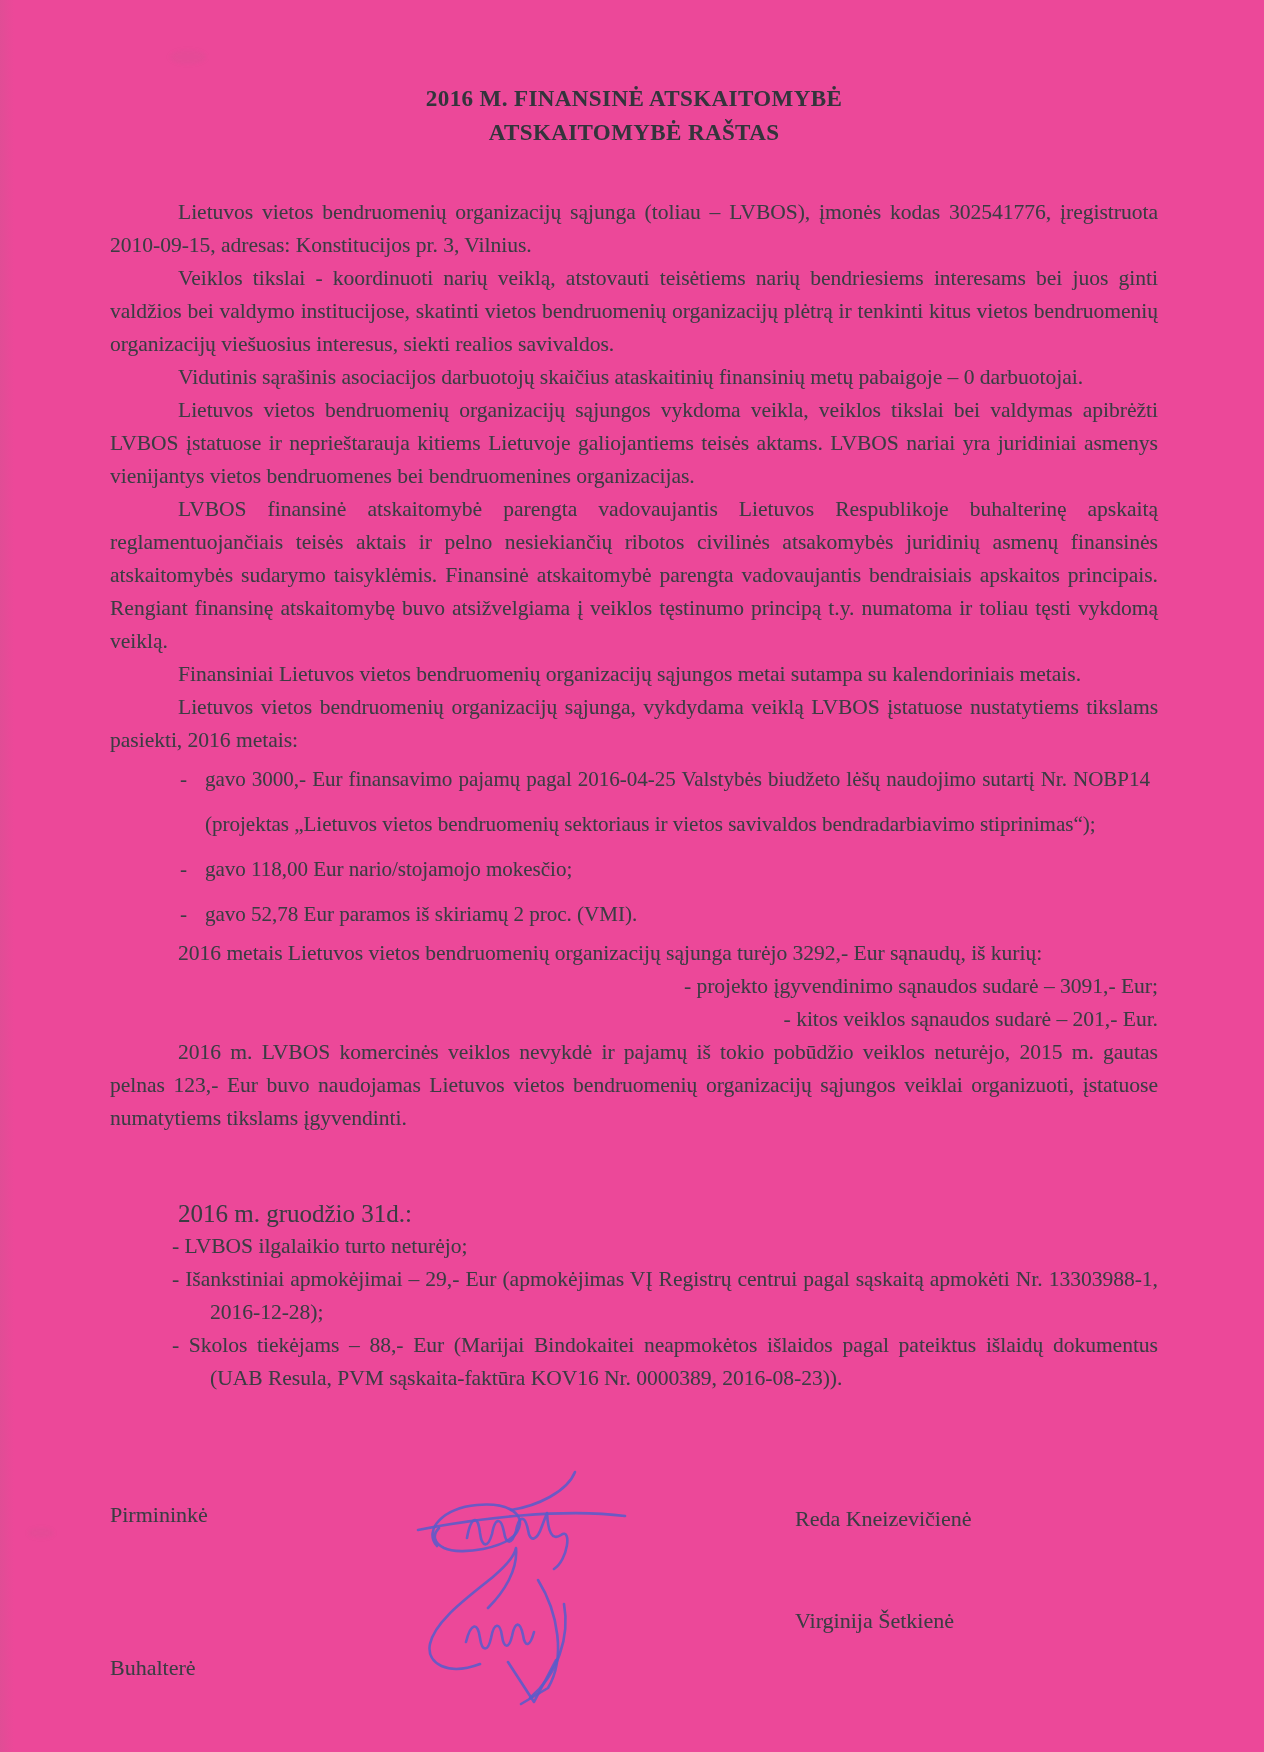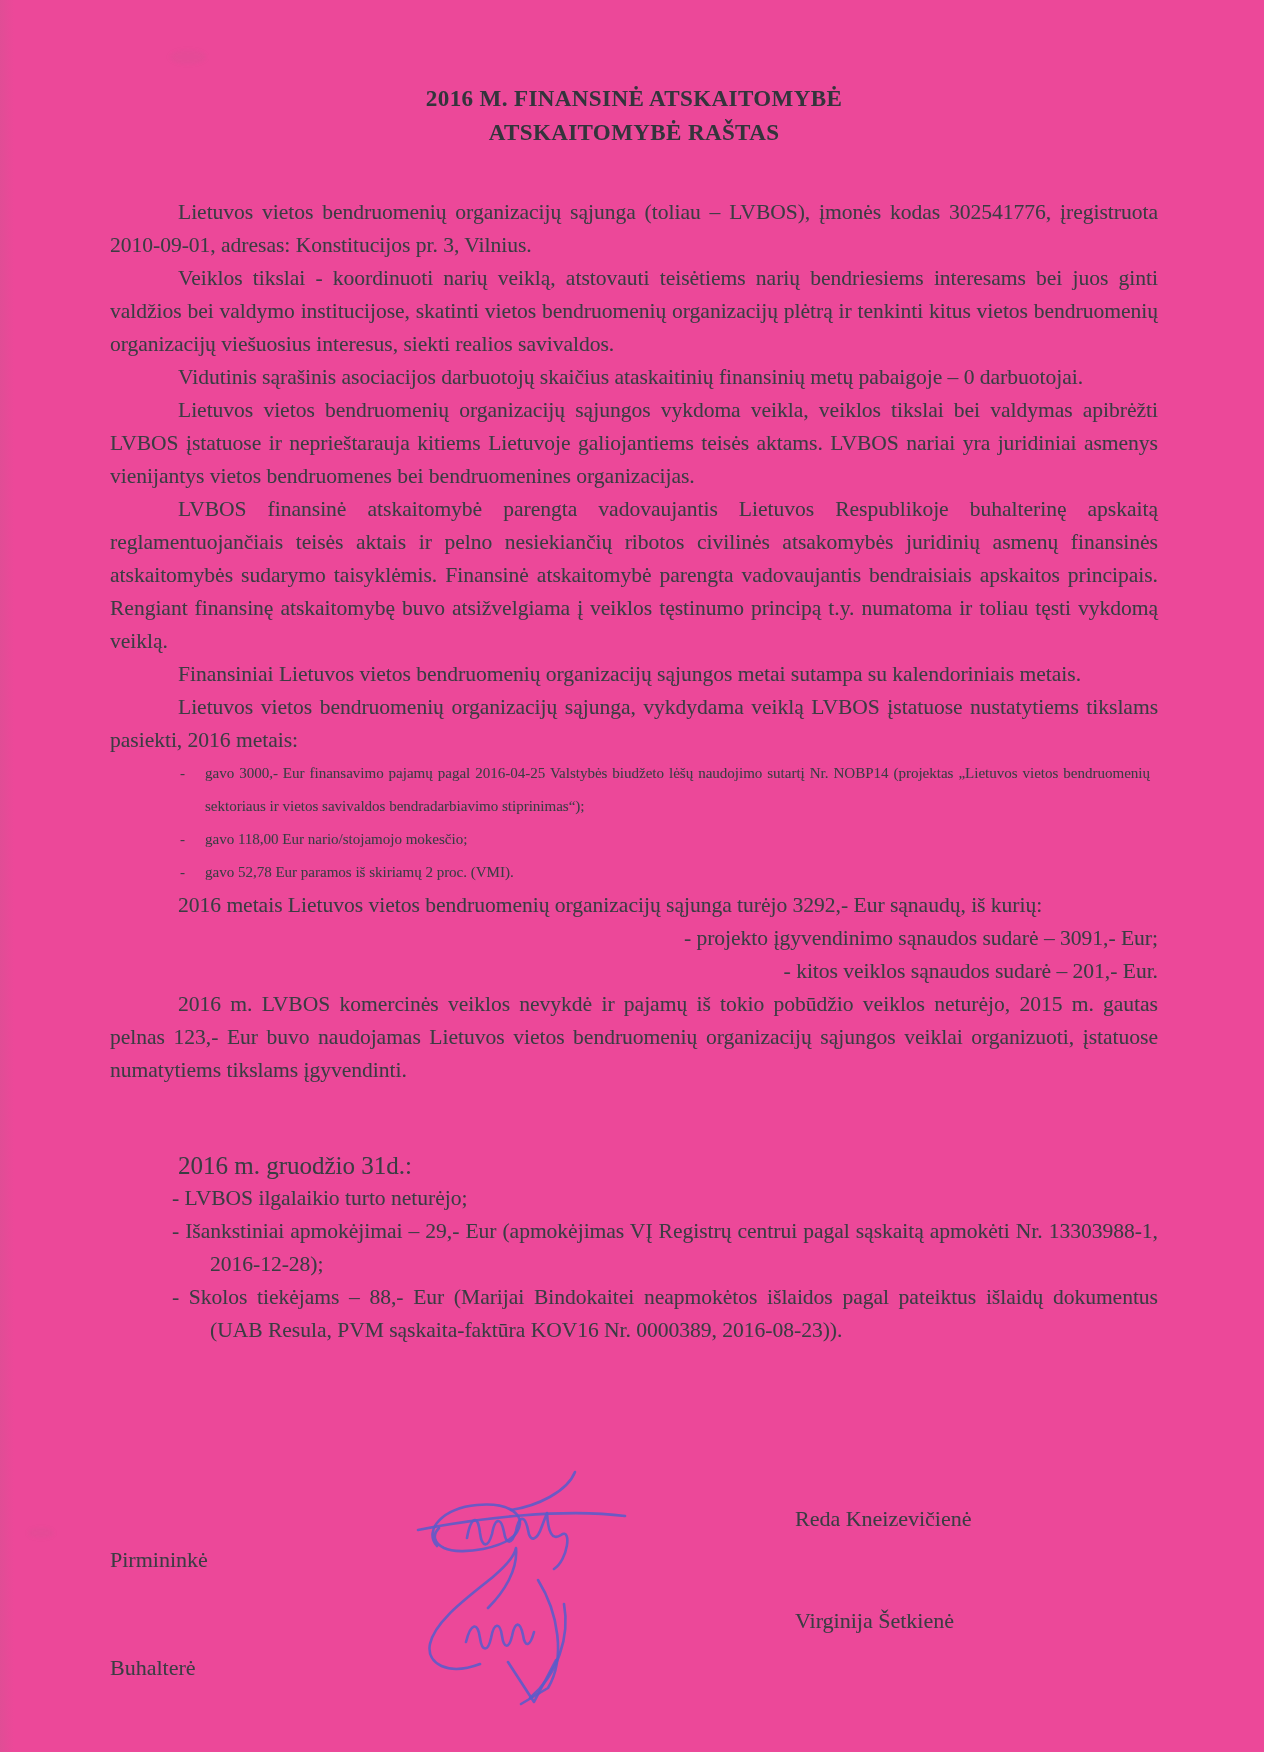--- a/index.html
+++ b/index.html
@@ -37,22 +37,22 @@
   p.body-par {
     margin:0;
     font-size:21.5px;
     line-height:33px;
     text-align:justify;
     text-indent:68px;
   }
   .rev-item {
     margin:0 8px 0 95px;
     text-indent:-25px;
-    font-size:15px;
-    line-height:33px;
+    font-size:21px;
+    line-height:45px;
     text-align:justify;
   }
   .rev-item .dash {
     display:inline-block;
     width:25px;
     text-indent:0;
   }
   .exp-item {
     margin:0 0 0 68px;
     font-size:21.5px;
@@ -88,21 +88,21 @@
   <div class="scan-edge"></div>
   <div class="smudge" style="left:170px;top:50px;width:36px;height:14px;"></div>
   <div class="smudge" style="left:28px;top:1528px;width:26px;height:10px;"></div>
 
   <div class="content">
     <div class="title-block">
       <div class="title-line">2016 M. FINANSINĖ ATSKAITOMYBĖ</div>
       <div class="title-line">ATSKAITOMYBĖ RAŠTAS</div>
     </div>
 
-    <p class="body-par">Lietuvos vietos bendruomenių organizacijų sąjunga (toliau – LVBOS), įmonės kodas 302541776, įregistruota 2010-09-01, adresas: Konstitucijos pr. 3, Vilnius.</p>
+    <p class="body-par">Lietuvos vietos bendruomenių organizacijų sąjunga (toliau – LVBOS), įmonės kodas 302541776, įregistruota 2010-09-15, adresas: Konstitucijos pr. 3, Vilnius.</p>
     <p class="body-par">Veiklos tikslai - koordinuoti narių veiklą, atstovauti teisėtiems narių bendriesiems interesams bei juos ginti valdžios bei valdymo institucijose, skatinti vietos bendruomenių organizacijų plėtrą ir tenkinti kitus vietos bendruomenių organizacijų viešuosius interesus, siekti realios savivaldos.</p>
     <p class="body-par">Vidutinis sąrašinis asociacijos darbuotojų skaičius ataskaitinių finansinių metų pabaigoje – 0 darbuotojai.</p>
     <p class="body-par">Lietuvos vietos bendruomenių organizacijų sąjungos vykdoma veikla, veiklos tikslai bei valdymas apibrėžti LVBOS įstatuose ir neprieštarauja kitiems Lietuvoje galiojantiems teisės aktams. LVBOS nariai yra juridiniai asmenys vienijantys vietos bendruomenes bei bendruomenines organizacijas.</p>
     <p class="body-par">LVBOS finansinė atskaitomybė parengta vadovaujantis Lietuvos Respublikoje buhalterinę apskaitą reglamentuojančiais teisės aktais ir pelno nesiekiančių ribotos civilinės atsakomybės juridinių asmenų finansinės atskaitomybės sudarymo taisyklėmis. Finansinė atskaitomybė parengta vadovaujantis bendraisiais apskaitos principais. Rengiant finansinę atskaitomybę buvo atsižvelgiama į veiklos tęstinumo principą t.y. numatoma ir toliau tęsti vykdomą veiklą.</p>
     <p class="body-par">Finansiniai Lietuvos vietos bendruomenių organizacijų sąjungos metai sutampa su kalendoriniais metais.</p>
     <p class="body-par">Lietuvos vietos bendruomenių organizacijų sąjunga, vykdydama veiklą LVBOS įstatuose nustatytiems tikslams pasiekti, 2016 metais:</p>
 
     <div class="rev-item"><span class="dash">-</span><span>gavo 3000,- Eur finansavimo pajamų pagal 2016-04-25 Valstybės biudžeto lėšų naudojimo sutartį Nr. NOBP14 (projektas „Lietuvos vietos bendruomenių sektoriaus ir vietos savivaldos bendradarbiavimo stiprinimas“);</span></div>
     <div class="rev-item"><span class="dash">-</span><span>gavo 118,00 Eur nario/stojamojo mokesčio;</span></div>
     <div class="rev-item"><span class="dash">-</span><span>gavo 52,78 Eur paramos iš skiriamų 2 proc. (VMI).</span></div>
@@ -112,21 +112,21 @@
     <div class="exp-item">- kitos veiklos sąnaudos sudarė – 201,- Eur.</div>
 
     <p class="body-par">2016 m. LVBOS komercinės veiklos nevykdė ir pajamų iš tokio pobūdžio veiklos neturėjo, 2015 m. gautas pelnas 123,- Eur buvo naudojamas Lietuvos vietos bendruomenių organizacijų sąjungos veiklai organizuoti, įstatuose numatytiems tikslams įgyvendinti.</p>
 
     <div class="yearend-heading">2016 m. gruodžio 31d.:</div>
     <div class="ye-item">- LVBOS ilgalaikio turto neturėjo;</div>
     <div class="ye-item">- Išankstiniai apmokėjimai – 29,- Eur (apmokėjimas VĮ Registrų centrui pagal sąskaitą apmokėti Nr. 13303988-1, 2016-12-28);</div>
     <div class="ye-item">- Skolos tiekėjams – 88,- Eur (Marijai Bindokaitei neapmokėtos išlaidos pagal pateiktus išlaidų dokumentus (UAB Resula, PVM sąskaita-faktūra KOV16 Nr. 0000389, 2016-08-23)).</div>
   </div>
 
-  <div class="sig-label" style="left:110px; top:1547px;">Pirmininkė</div>
+  <div class="sig-label" style="left:110px; top:1502px;">Pirmininkė</div>
   <div class="sig-name" style="left:795px; top:1506px;">Reda Kneizevičienė</div>
   <div class="sig-label" style="left:110px; top:1655px;">Buhalterė</div>
   <div class="sig-name" style="left:795px; top:1608px;">Virginija Šetkienė</div>
 
   <svg class="sig-svg" style="left:415px; top:1466px;" width="215" height="125" viewBox="0 0 215 125">
     <path d="M 160,6 C 152,26 122,40 96,44"></path>
     <path d="M 22,80 C 8,64 28,42 62,39 C 96,36 112,50 102,66 C 92,82 46,90 29,82 C 19,77 17,69 24,62"></path>
     <path d="M 3,64 C 62,52 150,42 210,50"></path>
     <path d="M 52,72 c 4,-22 11,-24 13,-5 c 2,15 8,15 12,1 c 3,-17 9,-17 12,-2 c 2,13 8,13 12,-1 c 3,-16 9,-16 12,-1 c 2,13 9,11 14,-4 l 5,-13 c 1,19 5,28 14,22 c 11,-8 7,25 -7,34"></path>
   </svg>

